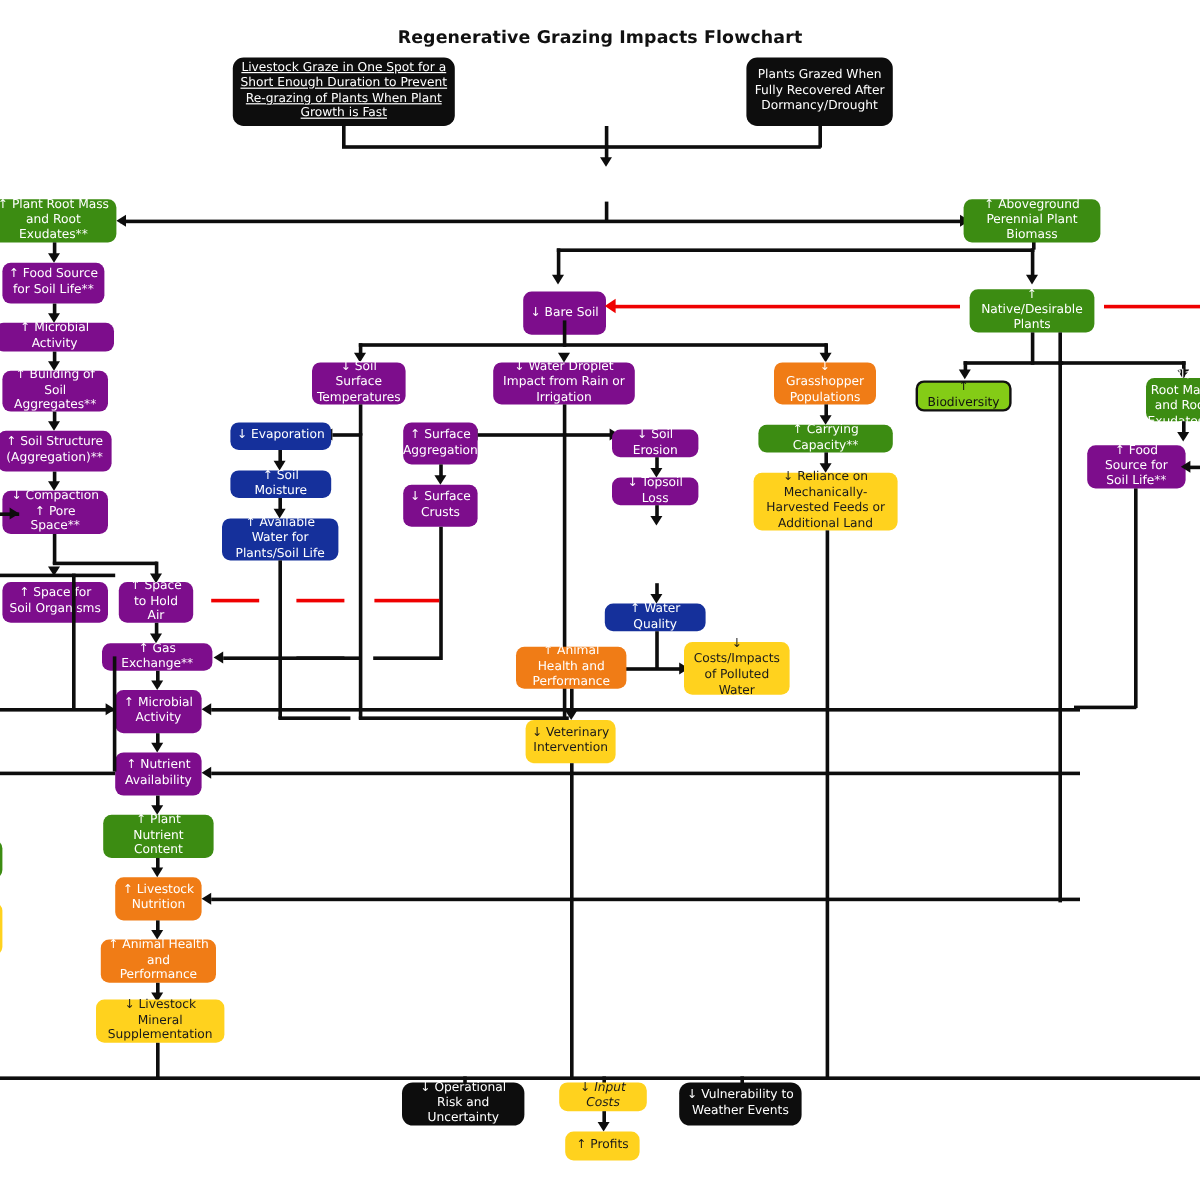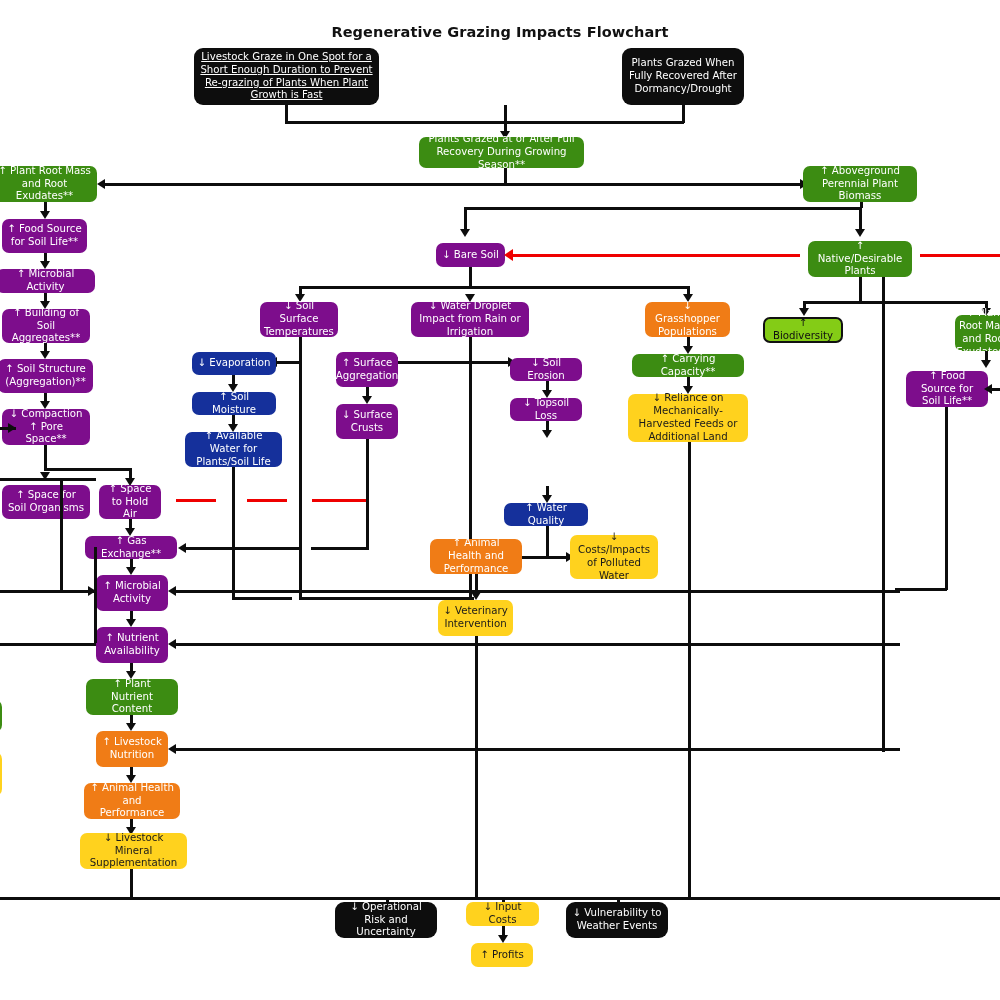--- a/index.html
+++ b/index.html
@@ -55,21 +55,20 @@
   <div class="node n-black" style="left:194px;top:48px;width:185px;height:57px;text-decoration:underline;">Livestock Graze in One Spot for a Short Enough Duration to Prevent Re-grazing of Plants When Plant Growth is Fast</div>
   <div class="node n-black" style="left:622px;top:48px;width:122px;height:57px;">Plants Grazed When Fully Recovered After Dormancy/Drought</div>
 
   <div class="ln lnv" style="left:285px;top:105px;height:18px;"></div>
   <div class="ln lnv" style="left:504px;top:105px;height:18px;"></div>
   <div class="ln lnv" style="left:682px;top:105px;height:18px;"></div>
   <div class="ln lnh" style="left:285px;top:121px;width:399px;"></div>
   <div class="ln lnv" style="left:504px;top:121px;height:14px;"></div>
   <div class="ah ah-d" style="left:500px;top:131px;"></div>
 
-  <div class="node n-green" style="left:419px;top:137px;width:165px;height:31px;">Plants Grazed at or After Full Recovery During Growing Season**</div>
 
   <div class="ln lnv" style="left:504px;top:168px;height:17px;"></div>
   <div class="ln lnh" style="left:100px;top:183px;width:760px;"></div>
   <div class="ah ah-l" style="left:97px;top:179px;"></div>
   <div class="ah ah-r" style="left:800px;top:179px;"></div>
 
   <div class="node n-green" style="left:-8px;top:166px;width:105px;height:36px;">↑ Plant Root Mass and Root Exudates**</div>
   <div class="ln lnv" style="left:44px;top:202px;height:13px;"></div>
   <div class="ah ah-d" style="left:40px;top:211px;"></div>
 
@@ -132,21 +131,21 @@
   <div class="ln lnv" style="left:130px;top:869px;height:30px;"></div>
 
   <div class="node n-green" style="left:-12px;top:700px;width:14px;height:32px;"></div>
   <div class="node n-yellow" style="left:-12px;top:752px;width:14px;height:44px;"></div>
 
   <div class="ln lnv" style="left:464px;top:207px;height:26px;"></div>
   <div class="ln lnh" style="left:464px;top:207px;width:398px;"></div>
   <div class="ln lnv" style="left:860px;top:183px;height:25px;"></div>
   <div class="ah ah-d" style="left:460px;top:229px;"></div>
 
-  <div class="node n-purple" style="left:436px;top:243px;width:69px;height:24px;">↓ Bare Soil</div>
+  <div class="node n-purple" style="left:436px;top:243px;width:69px;height:36px;">↓ Bare Soil</div>
 
   <div class="ln red" style="left:512px;top:254px;width:288px;"></div>
   <div class="ah ah-l-red" style="left:504px;top:249px;"></div>
 
   <div class="ln red" style="left:920px;top:254px;width:80px;"></div>
 
   <div class="ln lnv" style="left:469px;top:267px;height:22px;"></div>
   <div class="ln lnh" style="left:299px;top:286px;width:390px;"></div>
   <div class="ln lnv" style="left:299px;top:286px;height:12px;"></div>
   <div class="ln lnv" style="left:687px;top:286px;height:12px;"></div>
@@ -284,20 +283,20 @@
 
   <div class="ln lnh" style="left:0px;top:897px;width:1000px;"></div>
   <div class="ln lnv" style="left:386px;top:897px;height:13px;"></div>
   <div class="ln lnv" style="left:502px;top:897px;height:13px;"></div>
   <div class="ln lnv" style="left:617px;top:897px;height:13px;"></div>
   <div class="ah ah-d" style="left:382px;top:903px;"></div>
   <div class="ah ah-d" style="left:498px;top:903px;"></div>
   <div class="ah ah-d" style="left:613px;top:903px;"></div>
 
   <div class="node n-black" style="left:335px;top:902px;width:102px;height:36px;">↓ Operational Risk and Uncertainty</div>
-  <div class="node n-yellow" style="left:466px;top:902px;width:73px;height:24px;">↓ Input Costs</div>
+  <div class="node n-yellow" style="left:466px;top:902px;width:73px;height:24px;font-style:italic;">↓ Input Costs</div>
   <div class="node n-black" style="left:566px;top:902px;width:102px;height:36px;">↓ Vulnerability to Weather Events</div>
 
   <div class="ln lnv" style="left:502px;top:926px;height:13px;"></div>
   <div class="ah ah-d" style="left:498px;top:935px;"></div>
   <div class="node n-yellow" style="left:471px;top:943px;width:62px;height:24px;">↑ Profits</div>
 
 </div>
 
 </body></html>

